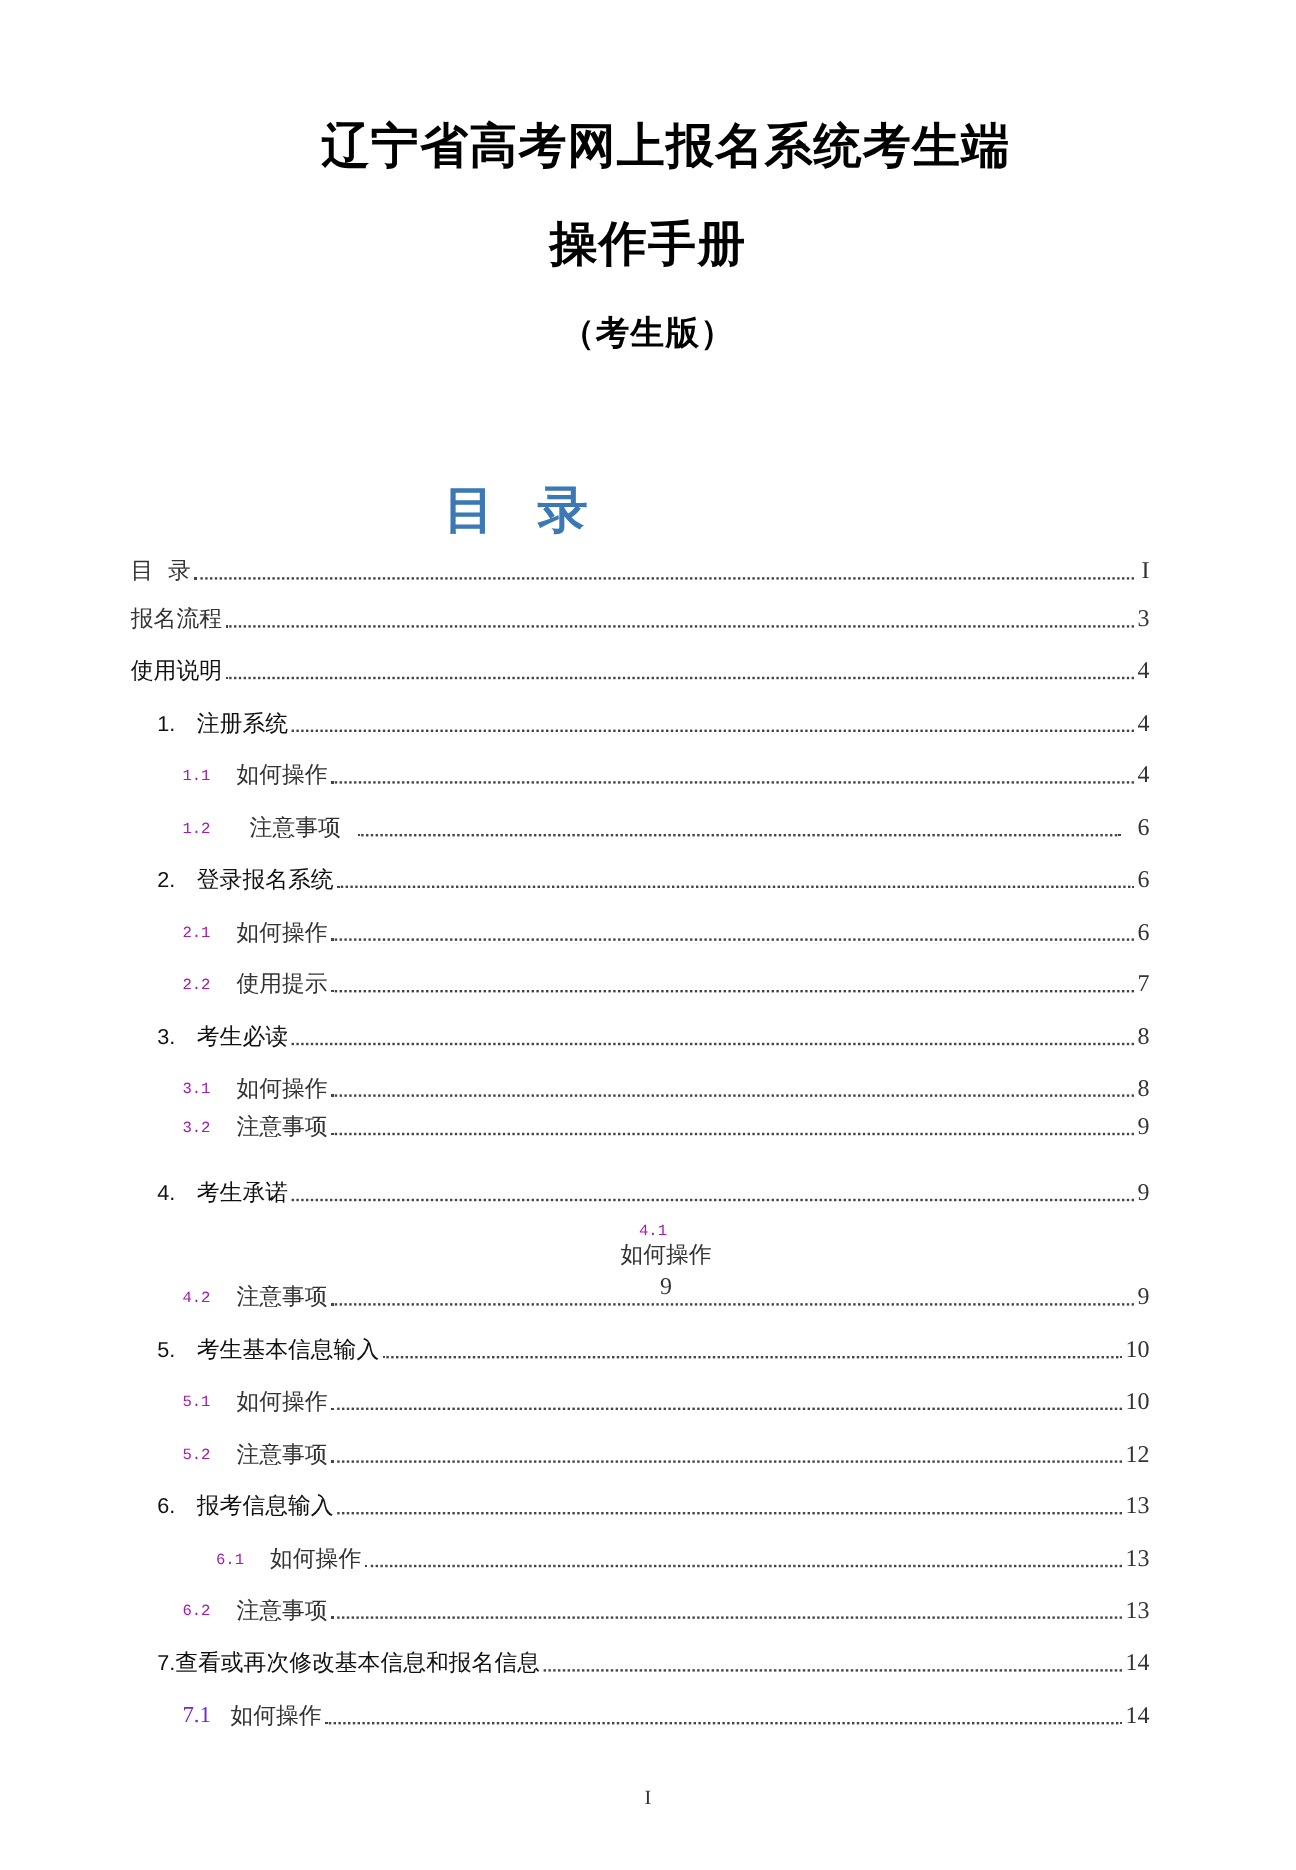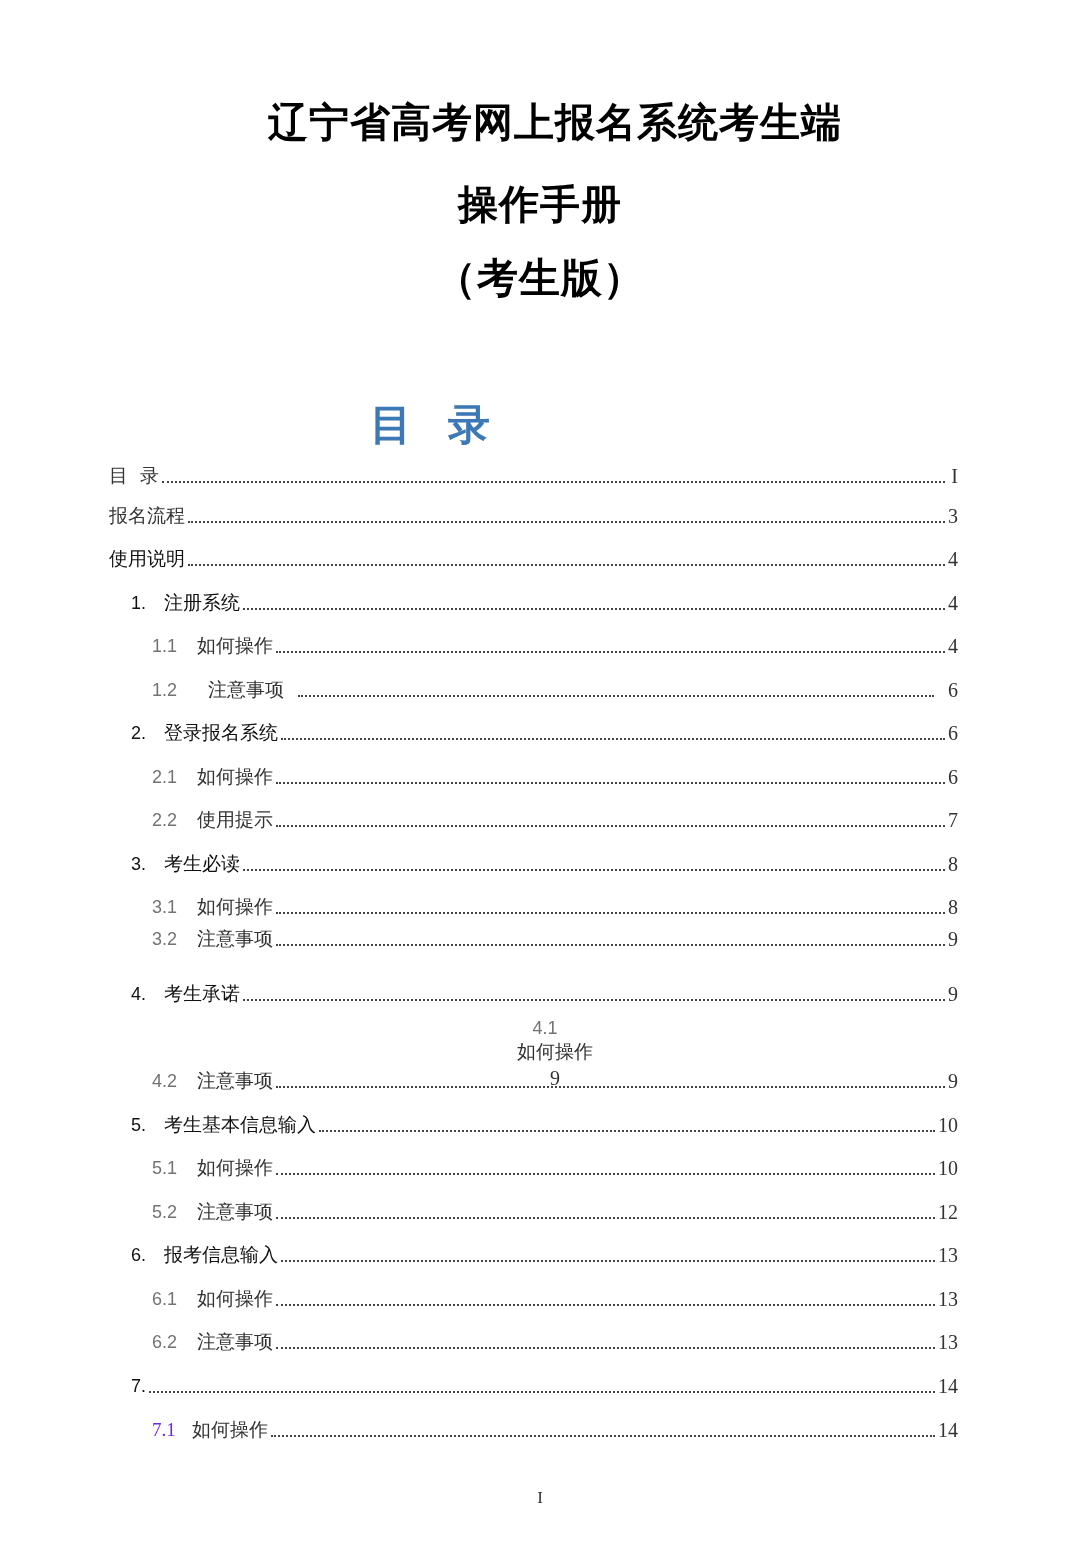--- a/index.html
+++ b/index.html
@@ -20,21 +20,21 @@
       width: 1080px;
       text-align: center;
       font-family: "DejaVu Sans", sans-serif;
       font-weight: bold;
       color: #000;
       margin: 0;
       letter-spacing: 1px;
     }
     #title-line1 { top: 96px; font-size: 40px; line-height: 52px; left: 15px; }
     #title-line2 { top: 178px; font-size: 40px; line-height: 52px; }
-    #title-line3 { top: 252px; font-size: 41px; line-height: 52px; }
+    #title-line3 { top: 252px; font-size: 28px; line-height: 52px; }
 
     .toc-heading {
       position: absolute;
       top: 398px;
       left: 0;
       width: 860px;
       text-align: center;
       font-family: "DejaVu Serif", serif;
       font-size: 42px;
       line-height: 54px;
@@ -87,21 +87,21 @@
     }
 
     
     .lvl-0 { left: 109px; font-family: "DejaVu Serif", serif; color: #333; }
     .lvl-0b { left: 109px; font-family: "DejaVu Sans", sans-serif; color: #111; }
     .lvl-1 { left: 131px; font-family: "DejaVu Sans", sans-serif; color: #111; }
     .lvl-1 .num { width: 33px; font-family: "Liberation Sans", sans-serif; font-size: 18px; }
     .lvl-1b { left: 131px; font-family: "DejaVu Sans", sans-serif; color: #111; }
     .lvl-1b .num { font-family: "Liberation Sans", sans-serif; font-size: 18px; }
     .lvl-2 { left: 152px; font-family: "DejaVu Serif", serif; color: #333; }
-    .lvl-2 .num { width: 45px; font-family: Liberation Sans, sans-serif; font-size: 18px; color: #737373; }
+    .lvl-2 .num { width: 45px; font-family: Liberation Mono, monospace; font-size: 13px; color: #a21caf; }
     .lvl-2b { left: 152px; font-family: "DejaVu Serif", serif; color: #333; }
     .lvl-2b .num { width: 40px; font-family: "Liberation Serif", serif; font-size: 19px; color: #6d28d9; }
 
     .page-number {
       position: absolute;
       top: 1488px;
       left: 0;
       width: 1080px;
       text-align: center;
       font-family: "Liberation Serif", serif;
@@ -225,34 +225,35 @@
       <span class="label">注意事项</span>
       <span class="leader"></span>
       <span class="page">12</span>
     </div>
     <div class="toc-entry lvl-1" style="top: 783px;">
       <span class="num">6.</span>
       <span class="label">报考信息输入</span>
       <span class="leader"></span>
       <span class="page">13</span>
     </div>
-    <div class="toc-entry lvl-2" style="top: 827px;">
+    <div class="toc-entry lvl-2" style="top: 827px; margin-left: 28px;">
       <span class="num">6.1</span>
       <span class="label">如何操作</span>
       <span class="leader"></span>
       <span class="page">13</span>
     </div>
     <div class="toc-entry lvl-2" style="top: 870px; justify-content: space-between;">
       <span class="num">6.2</span>
       <span class="label">注意事项</span>
       <span class="leader"></span>
       <span class="page">13</span>
     </div>
     <div class="toc-entry lvl-1b" style="top: 914px;">
       <span class="num">7.</span>
+      <span class="label">查看或再次修改基本信息和报名信息</span>
       <span class="leader"></span>
       <span class="page">14</span>
     </div>
     <div class="toc-entry lvl-2b" style="top: 958px;">
       <span class="num">7.1</span>
       <span class="label">如何操作</span>
       <span class="leader"></span>
       <span class="page">14</span>
     </div>
   </div>

